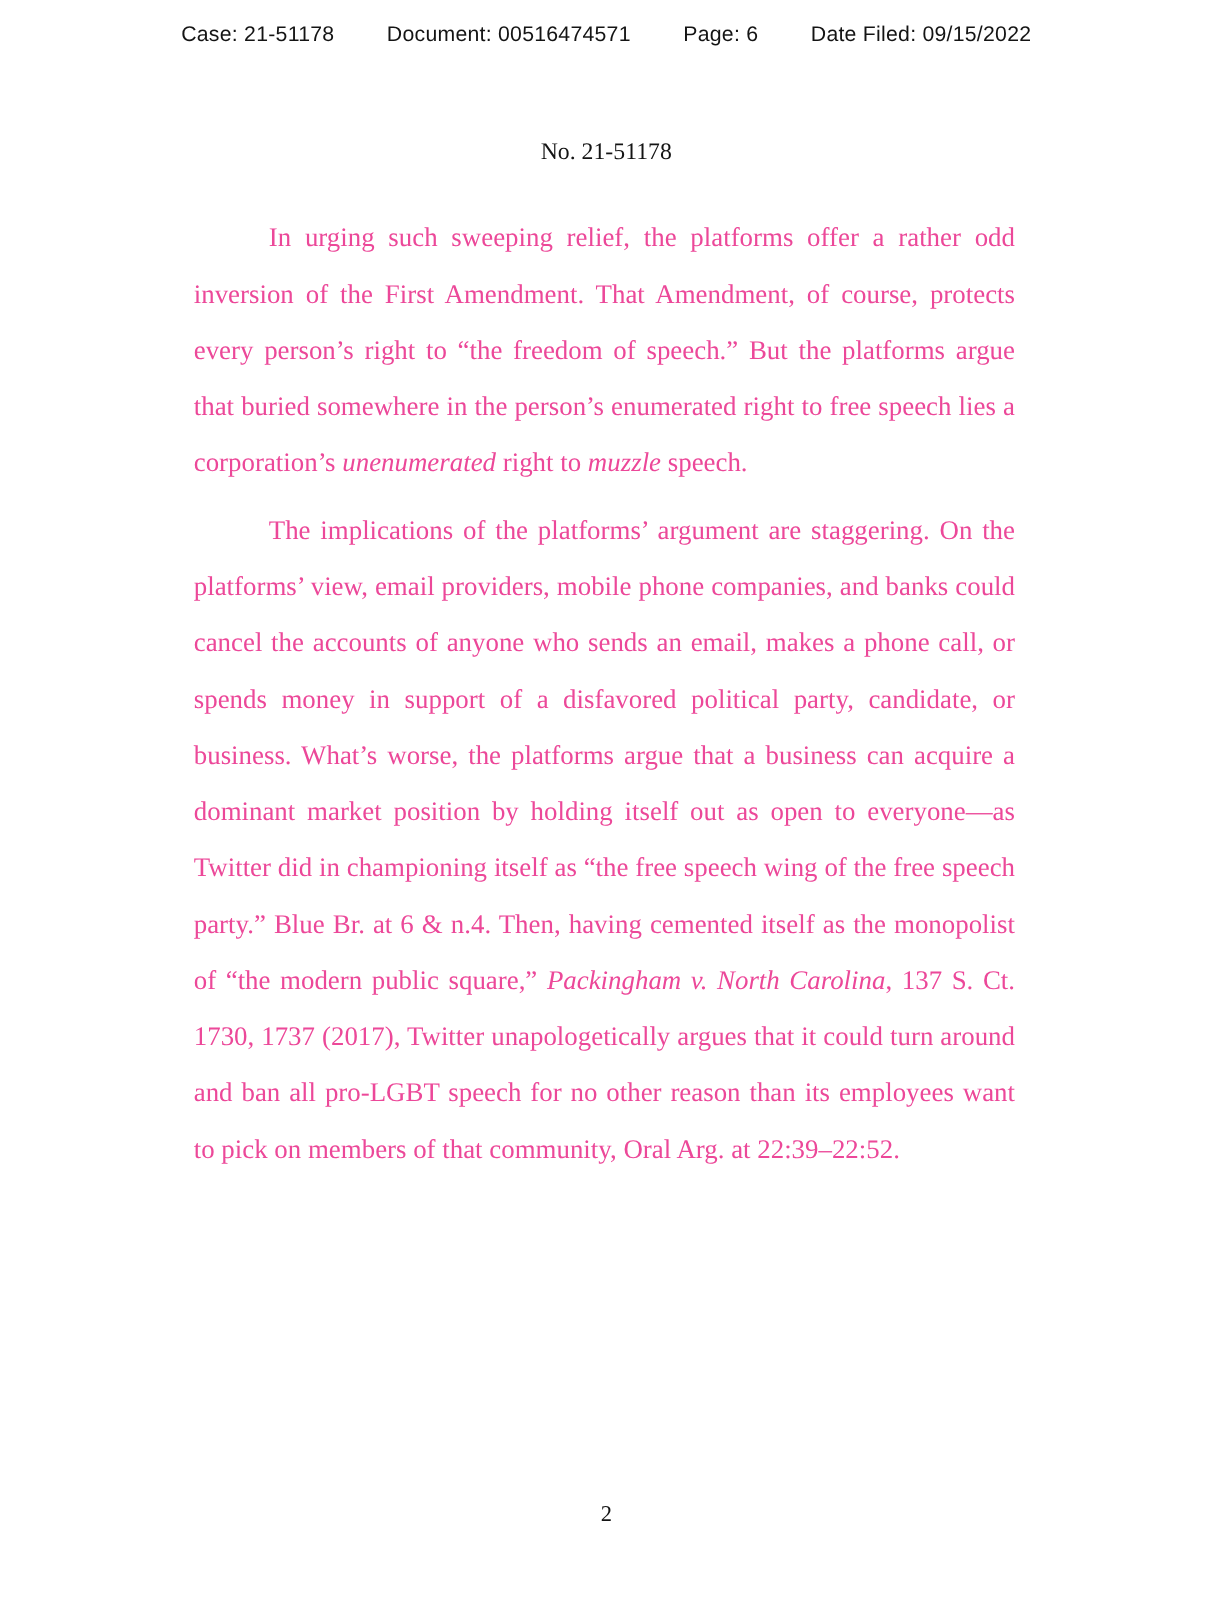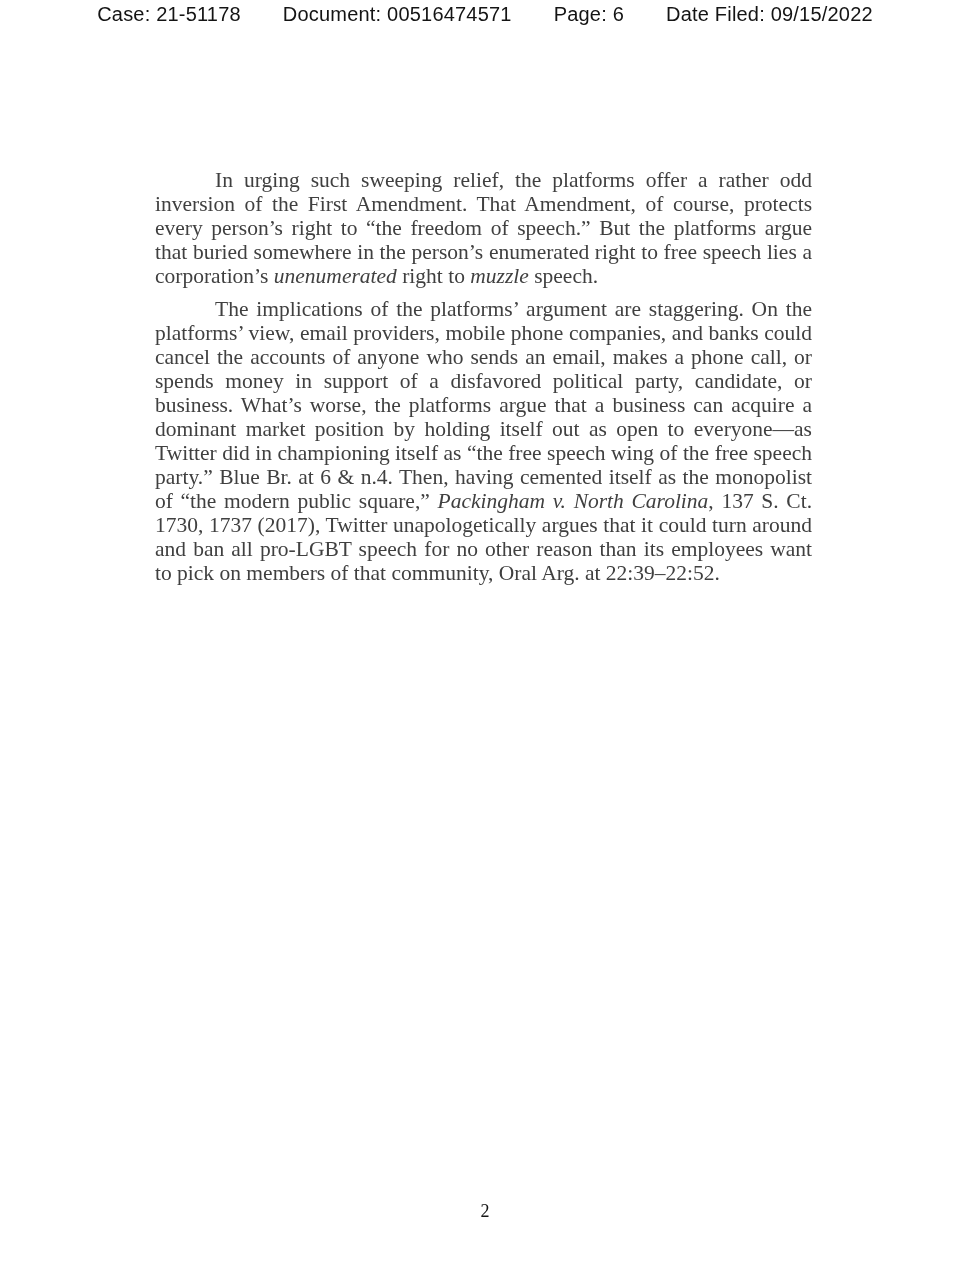--- a/index.html
+++ b/index.html
@@ -10,28 +10,28 @@
   .page {
     position: relative;
     width: 970px;
     height: 1280px;
     background: #ffffff;
     color: #1b1b1b;
     overflow: hidden;
   }
   .stamp-header {
     position: absolute;
-    top: 3px;
+    top: 18px;
     left: 0;
     width: 100%;
     display: flex;
     justify-content: center;
     gap: 42px;
     font-family: "Liberation Sans", "DejaVu Sans", sans-serif;
-    font-size: 20px;
+    font-size: 17px;
     letter-spacing: 0.2px;
     color: #141414;
     white-space: nowrap;
   }
   .docket-number {
     position: absolute;
     top: 111px;
     left: 0;
     width: 100%;
     text-align: center;
@@ -39,23 +39,23 @@
     font-size: 19px;
     color: #141414;
   }
   .opinion-body {
     position: absolute;
     top: 168px;
     left: 155px;
     width: 657px;
     font-family: "Liberation Serif", "DejaVu Serif", serif;
     font-size: 21.5px;
-    line-height: 24px;
+    line-height: 45px;
     text-align: justify;
-    color: #404040;
+    color: #ec4899;
   }
   .opinion-body p {
     margin: 0 0 9px 0;
     text-indent: 60px;
   }
   .opinion-body .italic {
     font-style: italic;
   }
   .page-number {
     position: absolute;
@@ -73,20 +73,21 @@
 
 <div class="page">
 
   <div class="stamp-header">
     <span>Case: 21-51178</span>
     <span>Document: 00516474571</span>
     <span>Page: 6</span>
     <span>Date Filed: 09/15/2022</span>
   </div>
 
+  <div class="docket-number">No. 21-51178</div>
 
   <div class="opinion-body">
       <p><span>In urging such sweeping relief, the platforms offer a rather odd inversion of the First Amendment. That Amendment, of course, protects every person’s right to “the freedom of speech.” But the platforms argue that buried somewhere in the person’s enumerated right to free speech lies a corporation’s </span><span class="italic">unenumerated</span><span> right to </span><span class="italic">muzzle</span><span> speech.</span></p>
       <p><span>The implications of the platforms’ argument are staggering. On the platforms’ view, email providers, mobile phone companies, and banks could cancel the accounts of anyone who sends an email, makes a phone call, or spends money in support of a disfavored political party, candidate, or business. What’s worse, the platforms argue that a business can acquire a dominant market position by holding itself out as open to everyone—as Twitter did in championing itself as “the free speech wing of the free speech party.” Blue Br. at 6 &amp; n.4. Then, having cemented itself as the monopolist of “the modern public square,” </span><span class="italic">Packingham v. North Carolina</span><span>, 137 S. Ct. 1730, 1737 (2017), Twitter unapologetically argues that it could turn around and ban all pro-LGBT speech for no other reason than its employees want to pick on members of that community, Oral Arg. at 22:39–22:52.</span></p>
     </div>
 
   <div class="page-number">2</div>
 
 </div>
 

